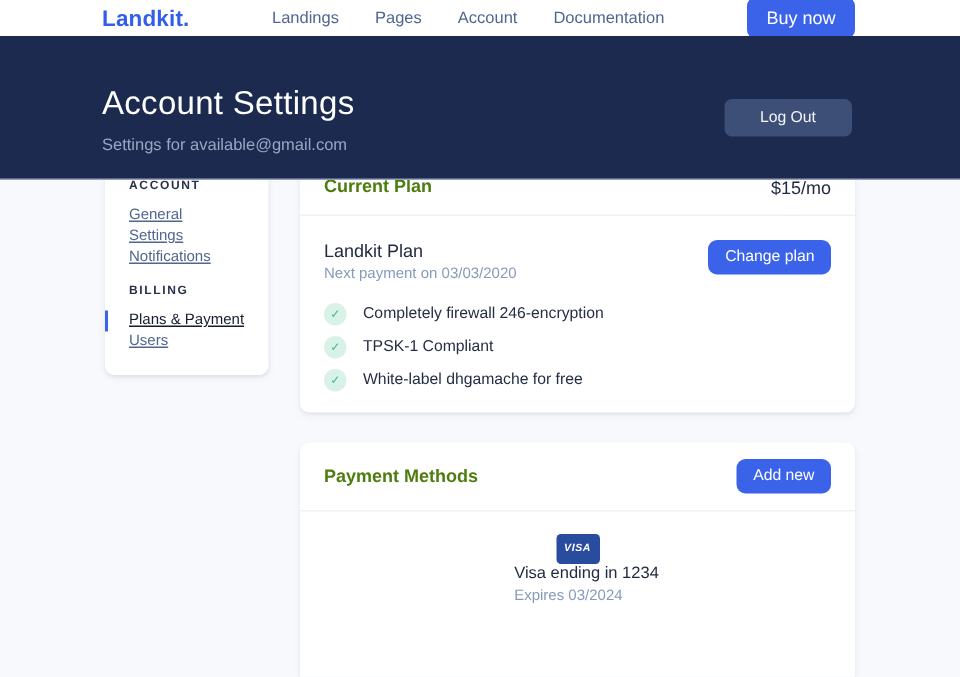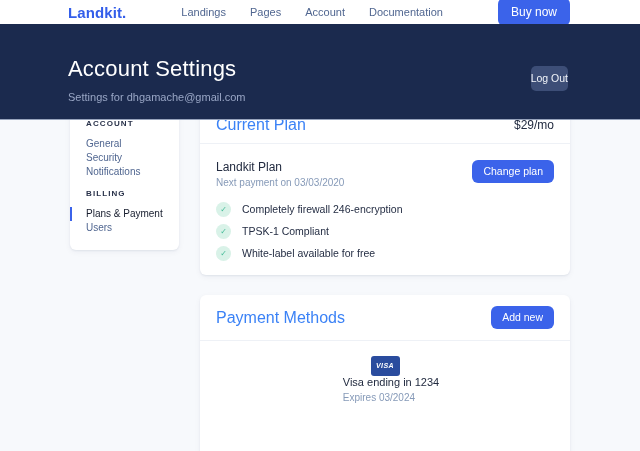--- a/index.html
+++ b/index.html
@@ -27,50 +27,50 @@
   
   .hero{
     height:96px; background:var(--navy); position:relative;
     padding:32px 72px 0 68px; border-bottom:1px solid #97a3bc;
   }
   .hero-title{color:#ffffff; font-size:22px; font-weight:500; letter-spacing:.2px;}
   .hero-sub{color:#99a6c5; font-size:11px; margin-top:9px;}
   .btn-logout{
     position:absolute; top:42px; right:72px;
     background:#3d4e77; color:#f2f5fa; border:none; border-radius:5px;
-    font-family:inherit; font-size:10.5px; padding:7px 0; cursor:pointer; line-height:1;
+    font-family:inherit; font-size:10.5px; padding:7px 24px; cursor:pointer; line-height:1;
   }
   
   .content{display:flex; align-items:flex-start; margin:-14px 70px 0 70px;}
   .card{
     background:#fff; border-radius:6px;
     box-shadow:0 1px 2px rgba(27,42,78,.07), 0 2px 6px rgba(27,42,78,.05);
   }
   
   .side-card{width:109px; padding:13px 0 15px; flex:none;}
   .side-heading{
     font-size:8px; font-weight:700; letter-spacing:1.1px; color:#29324a;
     padding:0 16px; margin-bottom:8px; line-height:10px;
   }
   .side-group.second{margin-top:10px;}
   .side-link{
     display:block; position:relative; font-size:10px; color:var(--linkgray);
-    line-height:14px; padding:0 16px; cursor:pointer; white-space:nowrap;
+    line-height:14px; padding:0 16px; cursor:pointer; white-space:nowrap;text-decoration:underline;
   }
   .side-link.active{color:#161c2d;}
   .side-link.active::before{
     content:""; position:absolute; left:0; top:0; bottom:0; width:2px; background:var(--accent);
   }
   
   .main-col{flex:1; margin-left:21px; min-width:0;}
   .card-header{
     display:flex; align-items:center; justify-content:space-between;
     padding:11px 16px; border-bottom:1px solid var(--divider);
   }
-  .card-title{font-size:16px; font-weight:400; color:#3b82f6; line-height:15px;}
+  .card-title{font-size:12px; font-weight:700; color:#4d7c0f; line-height:15px;}
   .price{font-size:12px; color:#222b40;}
   .btn-small{
     background:var(--accent); color:#fff; border:none; border-radius:6px;
     font-family:inherit; font-size:10.5px; font-weight:500; padding:6px 11px; cursor:pointer; line-height:1;
   }
   .plan-body{padding:16px 16px 14px;}
   .plan-row{display:flex; align-items:flex-start; justify-content:space-between;}
   .plan-name{font-size:12px; color:#222b40; line-height:14px;}
   .plan-next{font-size:10px; color:var(--muted); margin-top:4px; line-height:10px;}
   .features{margin-top:14px;}
@@ -114,67 +114,67 @@
     <a class="nav-link">Landings</a>
     <a class="nav-link">Pages</a>
     <a class="nav-link">Account</a>
     <a class="nav-link">Documentation</a>
   </nav>
   <button class="btn-primary">Buy now</button>
 </header>
 
 <section class="hero">
   <h1 class="hero-title">Account Settings</h1>
-  <div class="hero-sub">Settings for dhgamache@gmail.com</div>
+  <div class="hero-sub">Settings for available@gmail.com</div>
   <button class="btn-logout">Log Out</button>
 </section>
 
 <div class="content">
 
   <aside class="card side-card">
     <div class="side-group">
       <div class="side-heading">ACCOUNT</div>
       <a class="side-link">General</a>
-      <a class="side-link">Security</a>
+      <a class="side-link">Settings</a>
       <a class="side-link">Notifications</a>
     </div>
     <div class="side-group second">
       <div class="side-heading">BILLING</div>
       <a class="side-link active">Plans &amp; Payment</a>
       <a class="side-link">Users</a>
     </div>
   </aside>
 
   <main class="main-col">
 
     <section class="card">
       <div class="card-header">
         <div class="card-title">Current Plan</div>
-        <div class="price">$29/mo</div>
+        <div class="price">$15/mo</div>
       </div>
       <div class="plan-body">
         <div class="plan-row">
           <div>
             <div class="plan-name">Landkit Plan</div>
             <div class="plan-next">Next payment on 03/03/2020</div>
           </div>
           <button class="btn-small">Change plan</button>
         </div>
         <div class="features">
           <div class="feature">
             <span class="check-badge"></span>
             <span class="feature-text">Completely firewall 246-encryption</span>
           </div>
           <div class="feature">
             <span class="check-badge"></span>
             <span class="feature-text">TPSK-1 Compliant</span>
           </div>
           <div class="feature">
             <span class="check-badge"></span>
-            <span class="feature-text">White-label available for free</span>
+            <span class="feature-text">White-label dhgamache for free</span>
           </div>
         </div>
       </div>
     </section>
 
     <section class="card pm-card">
       <div class="card-header">
         <div class="card-title">Payment Methods</div>
         <button class="btn-small">Add new</button>
       </div>

